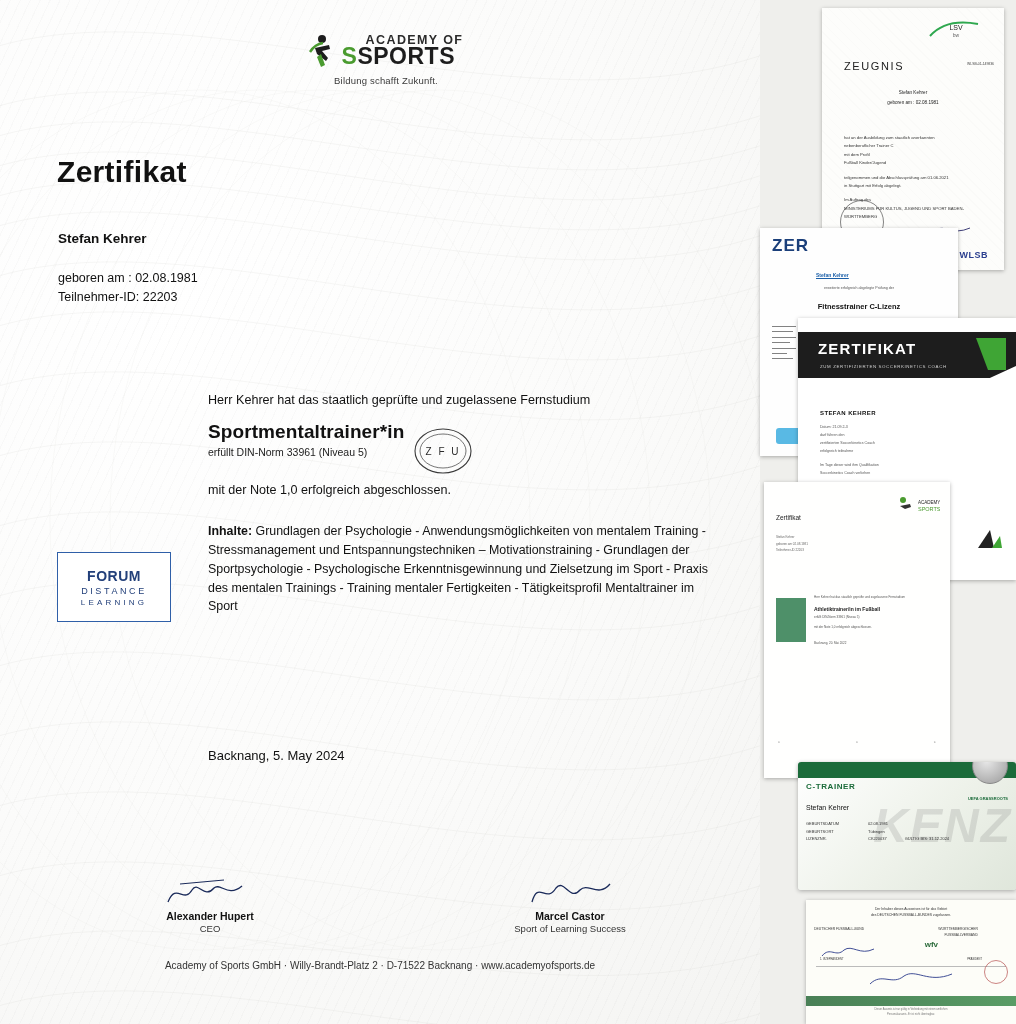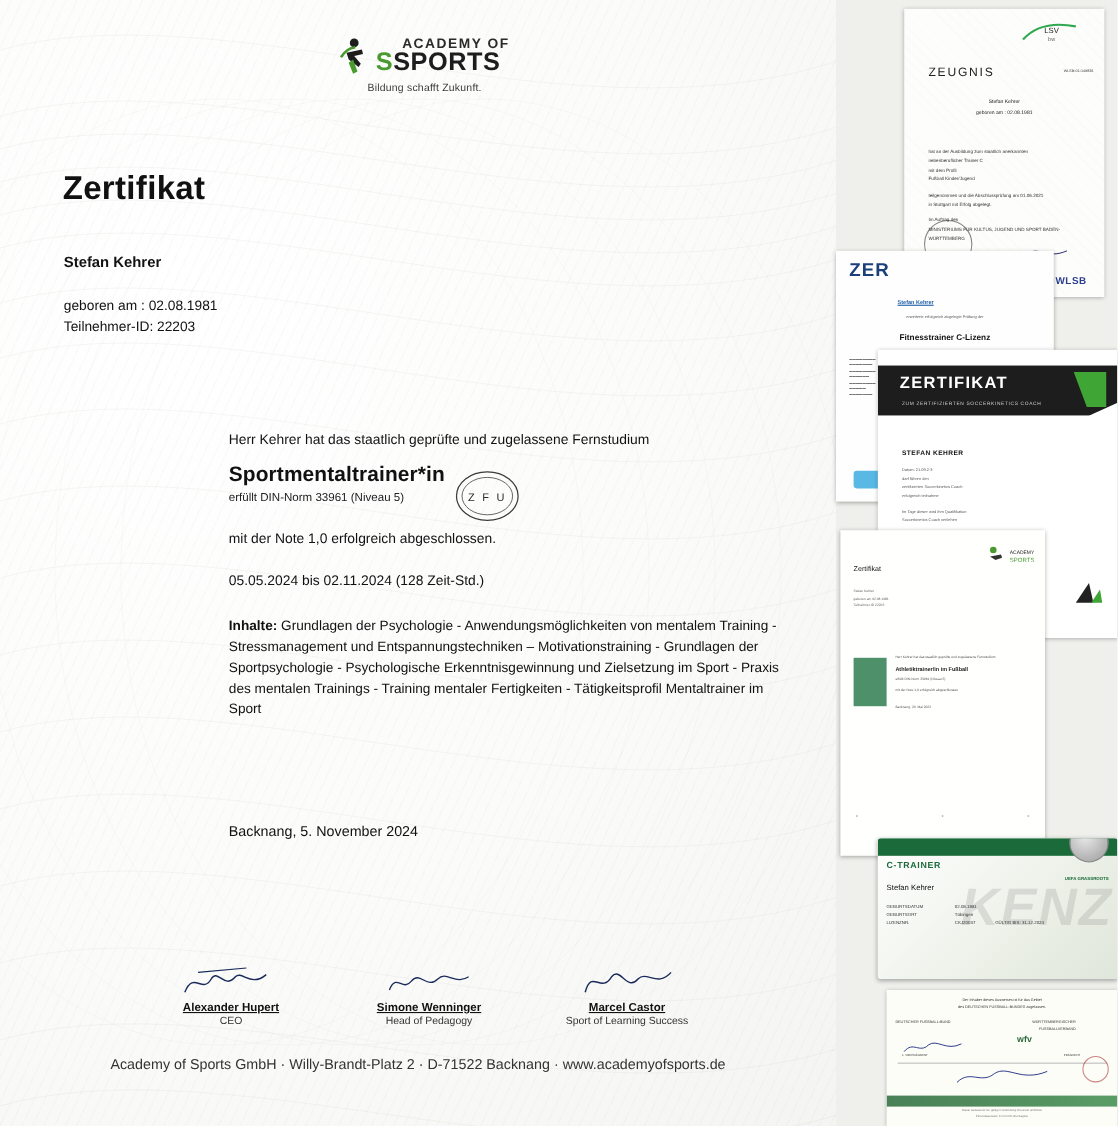--- a/index.html
+++ b/index.html
@@ -216,34 +216,33 @@
     text-align: center;
   }
   .sig-line {
     height: 34px;
     position: relative;
   }
   .sig-name {
     font-size: 10.5px;
     font-weight: 700;
     color: #111;
-    text-decoration: underline;
   }
   .sig-role {
     font-size: 9.5px;
     color: #333;
     margin-top: 1px;
   }
   .footer {
     position: absolute;
     left: 0;
     top: 960px;
     width: 760px;
     text-align: center;
-    font-size: 13px;
+    font-size: 10px;
     color: #333;
   }
 
   
   .collage {
     position: absolute;
     left: 760px;
     top: 0;
     width: 256px;
     height: 1024px;
@@ -404,59 +403,54 @@
     </div>
 
     <div class="title">Zertifikat</div>
     <div class="recipient">Stefan Kehrer</div>
     <div class="birth">
       <div>geboren am : 02.08.1981</div>
       <div>Teilnehmer-ID: 22203</div>
     </div>
 
 
+    <div class="seal-fdl">
+      <div class="fdl-forum">FORUM</div>
+      <div class="fdl-distance">DISTANCE</div>
+      <div class="fdl-learning">LEARNING</div>
+    </div>
 
     <div class="zfu-stamp">
       <svg width="62" height="62" viewBox="0 0 62 62">
         <ellipse cx="31" cy="31" rx="28" ry="22" fill="none" stroke="#3a3a3a" stroke-width="1.1"></ellipse>
         <ellipse cx="31" cy="31" rx="23" ry="17" fill="none" stroke="#3a3a3a" stroke-width="0.7"></ellipse>
         <text x="31" y="35" font-size="10" letter-spacing="2" fill="#2b2b2b" text-anchor="middle" font-family="Liberation Sans, sans-serif">Z F U</text>
       </svg>
     </div>
 
     <div class="body-wrap">
       <div class="line-intro">Herr Kehrer hat das staatlich geprüfte und zugelassene Fernstudium</div>
       <div class="course-title">Sportmentaltrainer*in</div>
       <div class="course-norm">erfüllt DIN-Norm 33961 (Niveau 5)</div>
       <div class="grade">mit der Note 1,0 erfolgreich abgeschlossen.</div>
-      <div class="period">05.05.2024 bis 02.11.2024 (128 Zeit-Std.)</div>
       <div class="contents"><b>Inhalte:</b><span> Grundlagen der Psychologie - Anwendungsmöglichkeiten von mentalem Training - Stressmanagement und Entspannungstechniken – Motivationstraining - Grundlagen der Sportpsychologie - Psychologische Erkenntnisgewinnung und Zielsetzung im Sport - Praxis des mentalen Trainings - Training mentaler Fertigkeiten - Tätigkeitsprofil Mentaltrainer im Sport</span></div>
     </div>
 
-    <div class="place-date">Backnang, 5. November 2024</div>
+    <div class="place-date">Backnang, 5. May 2024</div>
 
     <div class="sigs">
       <div class="sig">
         <div class="sig-line">
           <svg width="120" height="34" viewBox="0 0 120 34">
               <path d="M18 26 C26 6 34 28 42 14 C48 4 54 24 64 12 C70 6 78 22 92 10" stroke="#1a2a5a" stroke-width="1.3" fill="none"></path>
               <path d="M30 8 L74 4" stroke="#1a2a5a" stroke-width="1" fill="none"></path>
             </svg>
         </div>
         <div class="sig-name">Alexander Hupert</div>
         <div class="sig-role">CEO</div>
-      </div>
-      <div class="sig">
-        <div class="sig-line">
-          <svg width="120" height="34" viewBox="0 0 120 34">
-              <path d="M24 24 C30 8 36 26 44 16 C52 6 58 24 68 14 C76 6 84 20 96 12" stroke="#1a2a5a" stroke-width="1.2" fill="none"></path>
-            </svg>
-        </div>
-        <div class="sig-name">Simone Wenninger</div>
-        <div class="sig-role">Head of Pedagogy</div>
       </div>
       <div class="sig">
         <div class="sig-line">
           <svg width="120" height="34" viewBox="0 0 120 34">
               <path d="M22 26 C28 4 36 28 46 12 C54 2 60 26 70 14 C78 6 88 22 100 8" stroke="#1a2a5a" stroke-width="1.3" fill="none"></path>
             </svg>
         </div>
         <div class="sig-name">Marcel Castor</div>
         <div class="sig-role">Sport of Learning Success</div>
       </div>

